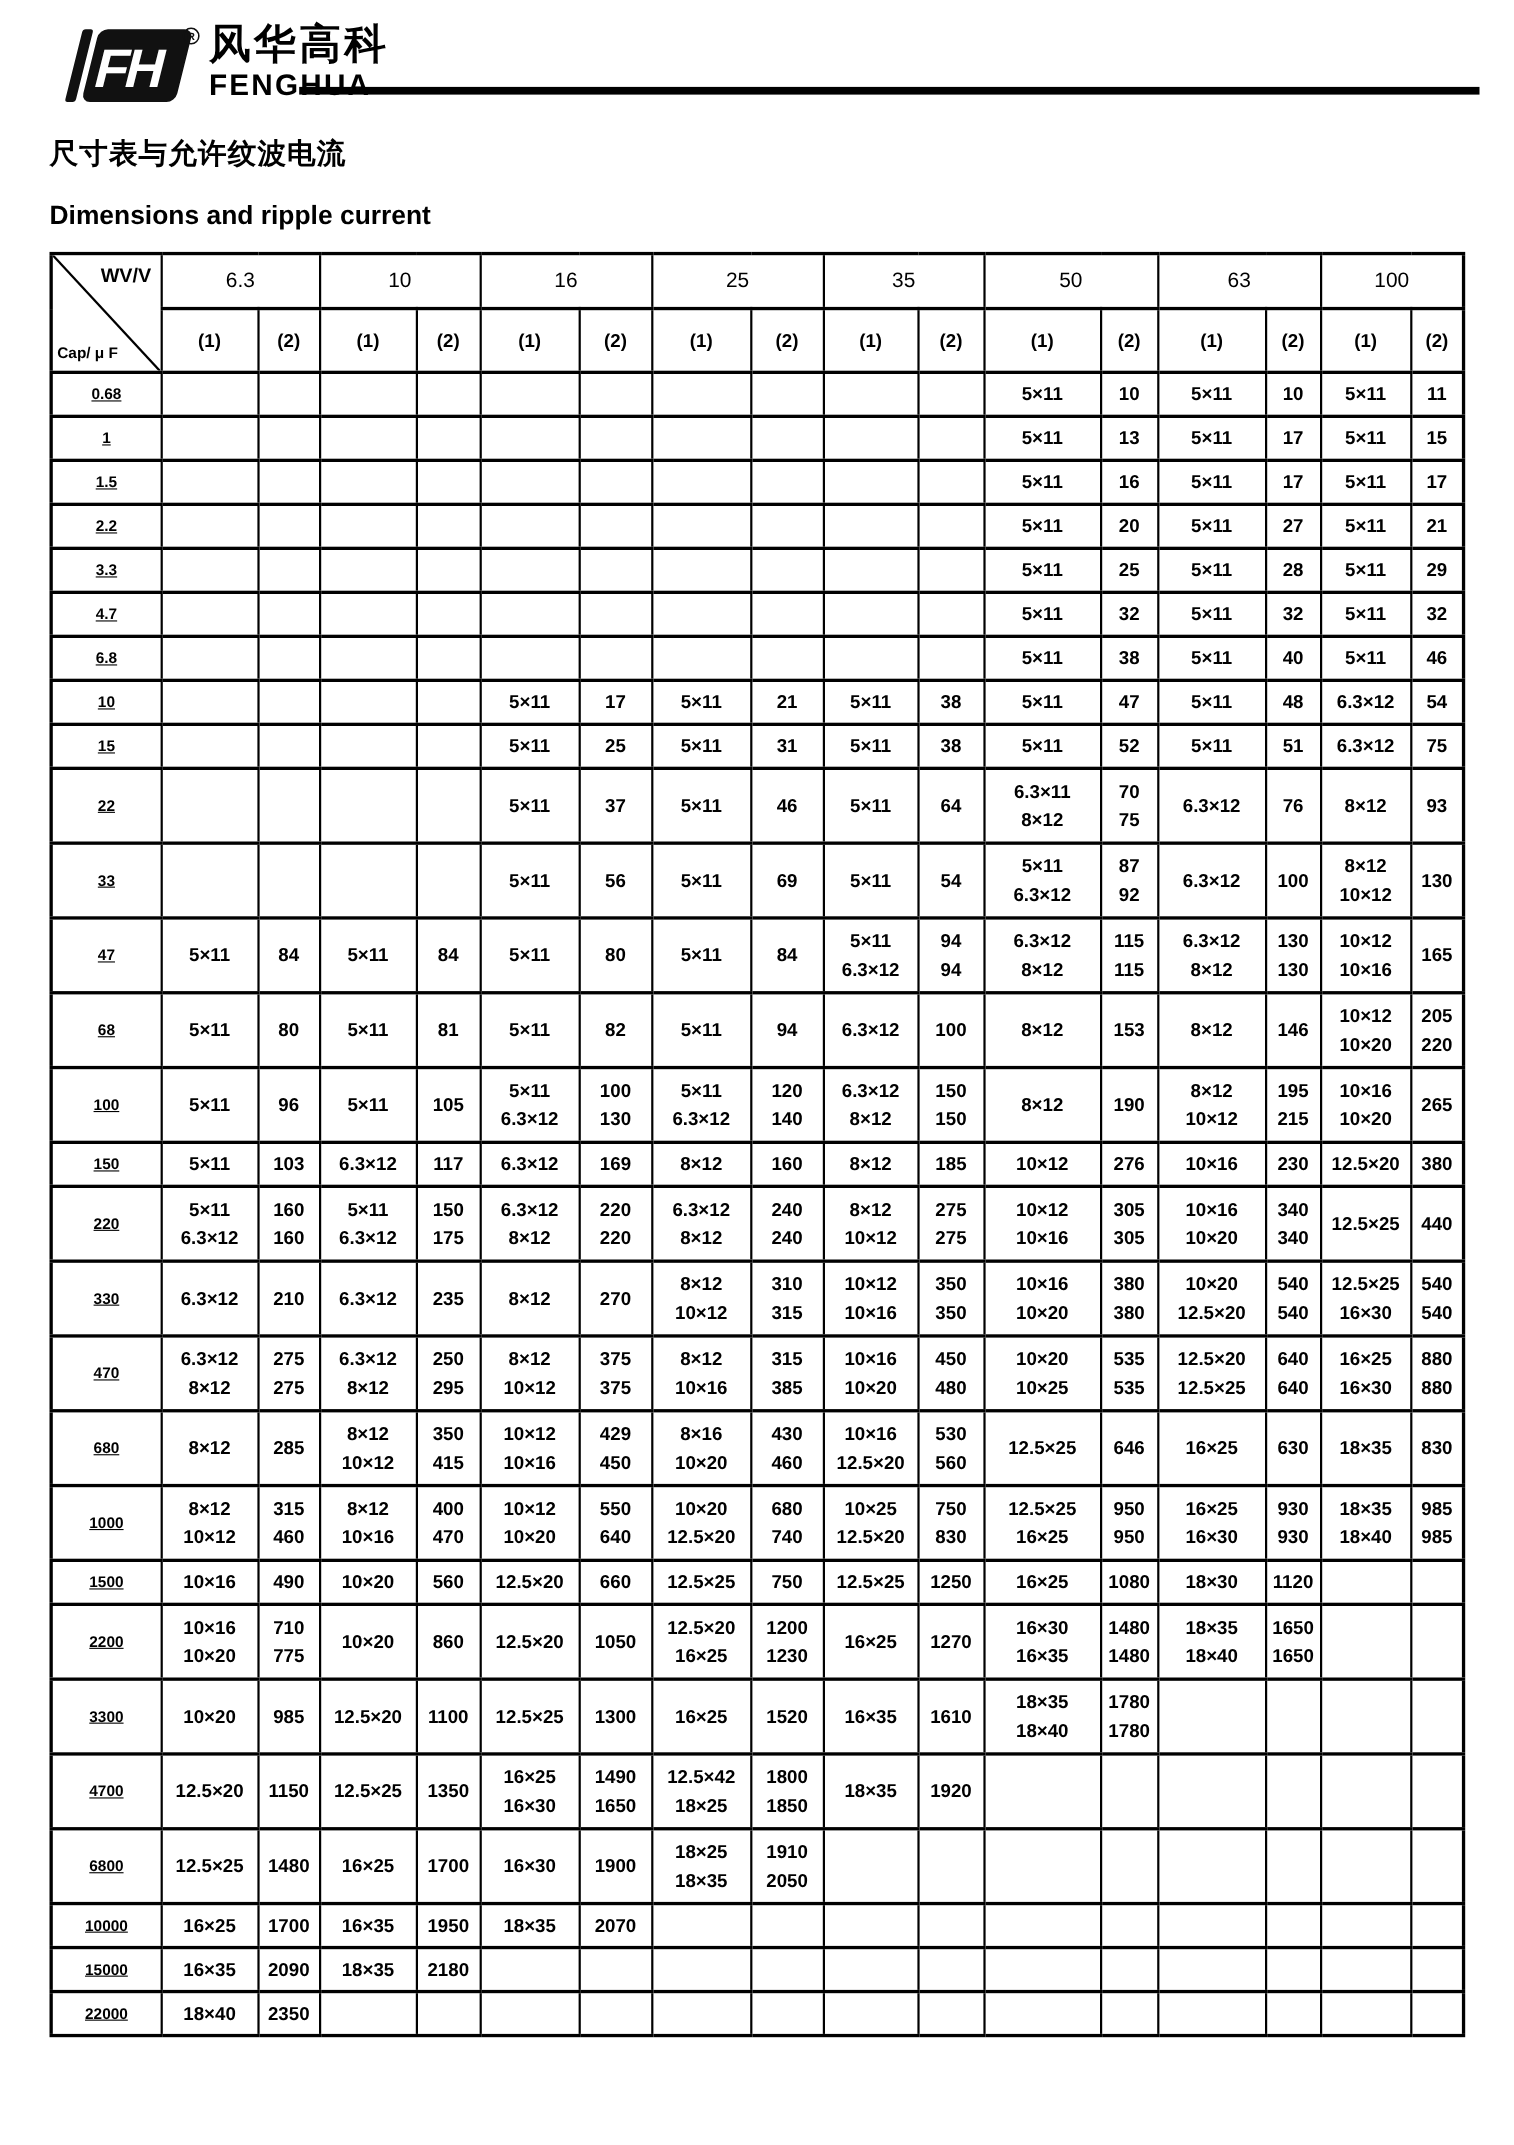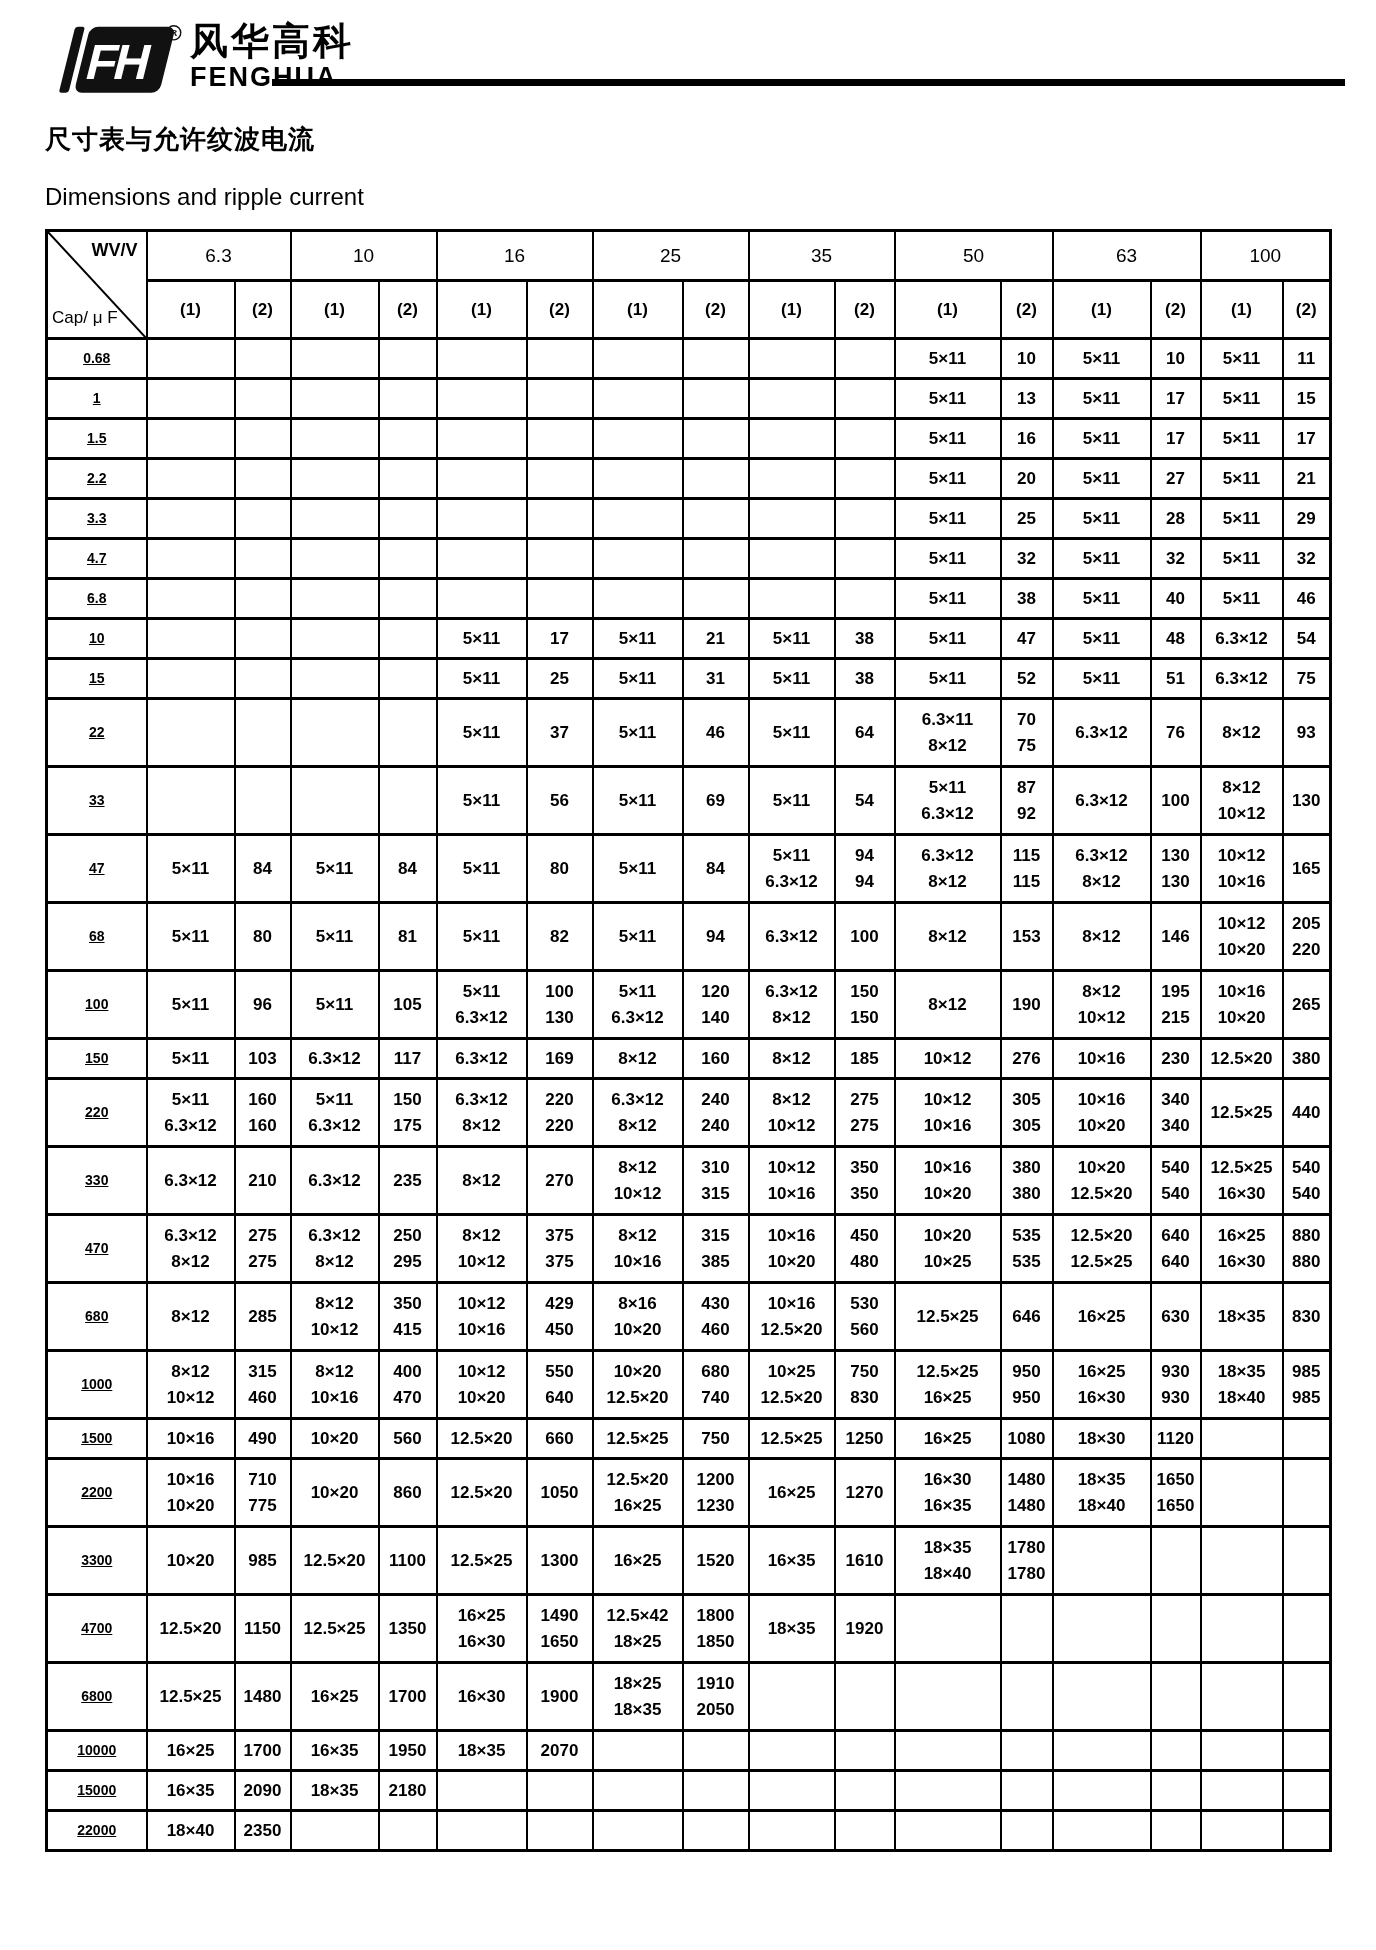--- a/index.html
+++ b/index.html
@@ -14,21 +14,21 @@
   .brand-text{position:absolute;left:190px;top:22px;line-height:1;}
   .brand-zh{font-size:38px;font-weight:bold;letter-spacing:3px;}
   .brand-en{font-size:27px;font-weight:bold;letter-spacing:2px;margin-top:4px;}
   .doc-title{
     position:absolute;right:31px;top:30px;
     font-size:32px;font-weight:bold;letter-spacing:0px;white-space:nowrap;
   }
   .header-rule{position:absolute;left:272px;right:31px;top:79px;height:7px;background:#000;}
   
   .sec-zh{margin:26px 0 0 45px;font-size:26px;font-weight:600;letter-spacing:1px;}
-  .sec-en{margin:26px 0 0 45px;font-size:24px;font-weight:400;}
+  .sec-en{margin:26px 0 0 45px;font-size:24px;font-weight:700;}
   
   .tbl-wrap{margin:18px 0 0 45px;}
   table{border-collapse:collapse;table-layout:fixed;}
   td,th{
     border-left:2px solid #000;border-right:2px solid #000;
     border-top:3px solid #000;border-bottom:3px solid #000;
     text-align:center;vertical-align:middle;
     font-size:17px;font-weight:600;padding:0 1px;
     white-space:pre-line;line-height:1.55;overflow:hidden;
   }
@@ -36,21 +36,21 @@
   tr.hrow1{height:38px;}
   tr.hrow2{height:44px;}
   tr.short{height:40px;}
   tr.tall{height:68px;}
   th.vh{font-size:19px;font-weight:400;}
   th.sub{font-size:17px;font-weight:600;}
   td.cap{font-size:14px;text-decoration:underline;}
   .corner{position:relative;padding:0;}
   .corner svg{position:absolute;left:0;top:0;width:100%;height:100%;}
   .corner .wvv{position:absolute;top:5px;right:8px;font-size:18px;font-weight:600;}
-  .corner .capl{position:absolute;bottom:6px;left:4px;font-size:17px;font-weight:400;white-space:nowrap;}
+  .corner .capl{position:absolute;bottom:6px;left:4px;font-size:14px;font-weight:700;white-space:nowrap;}
 </style>
 </head>
 <body>
 
 <div class="page-header">
   <svg class="logo" width="128" height="74" viewBox="0 0 144 84">
     <g transform="translate(22,0) skewX(-14)">
       <rect x="0" y="3" width="11" height="75" rx="3" fill="#111"></rect>
       <rect x="17" y="3" width="97" height="75" rx="9" fill="#111"></rect>
       <text x="24" y="63" font-size="56" font-weight="bold" fill="#ffffff" font-family="Liberation Sans, sans-serif" letter-spacing="-3">FH</text>

